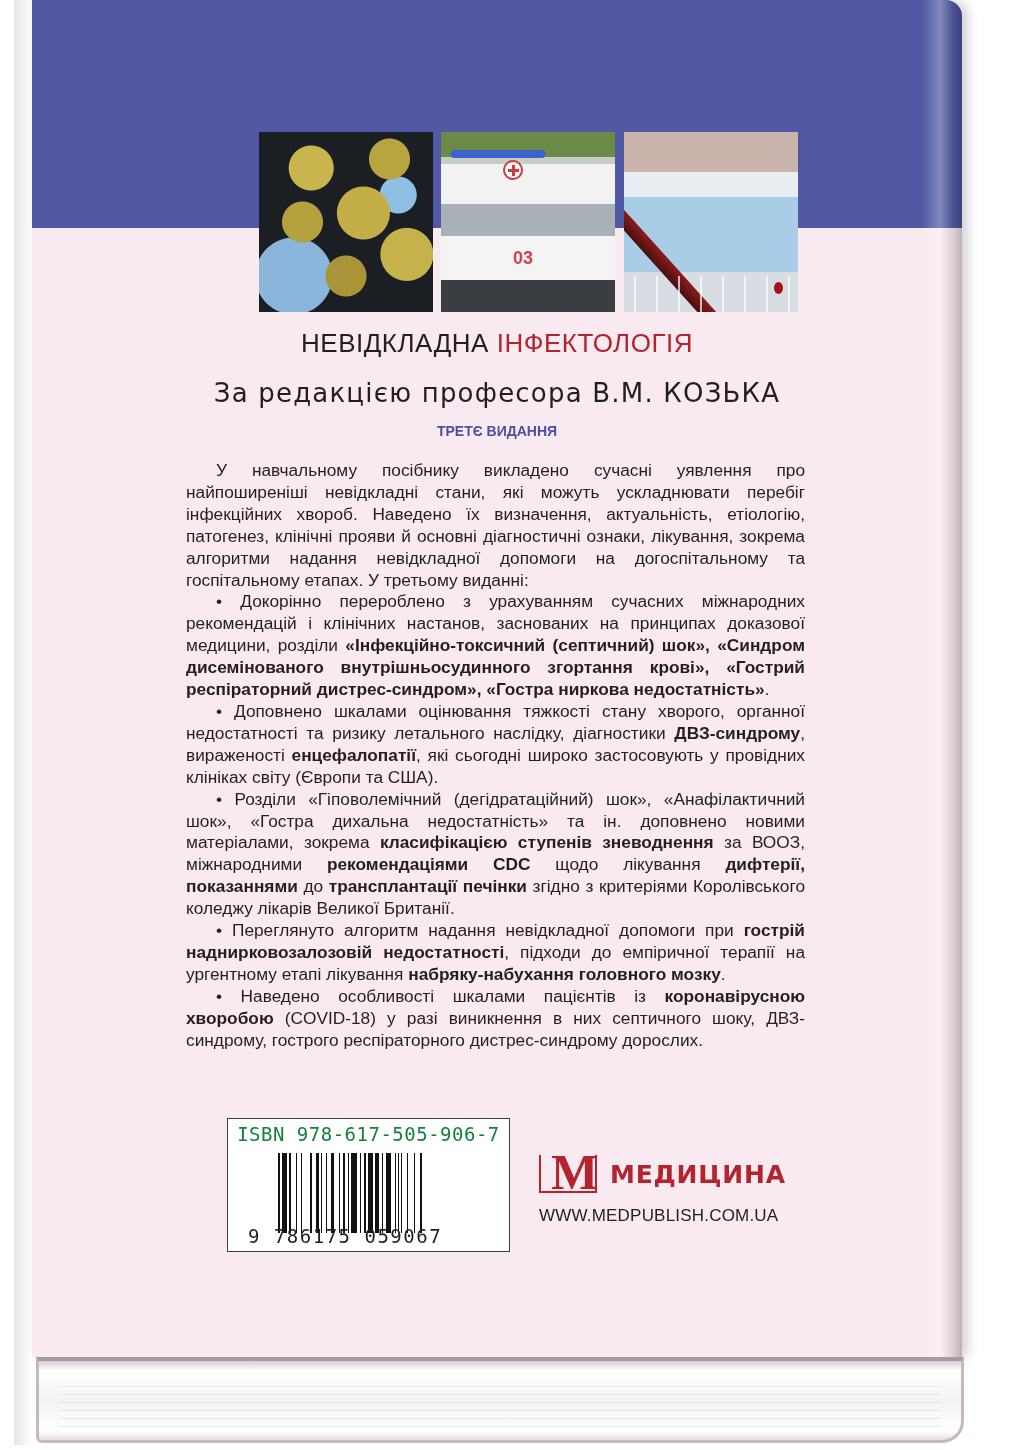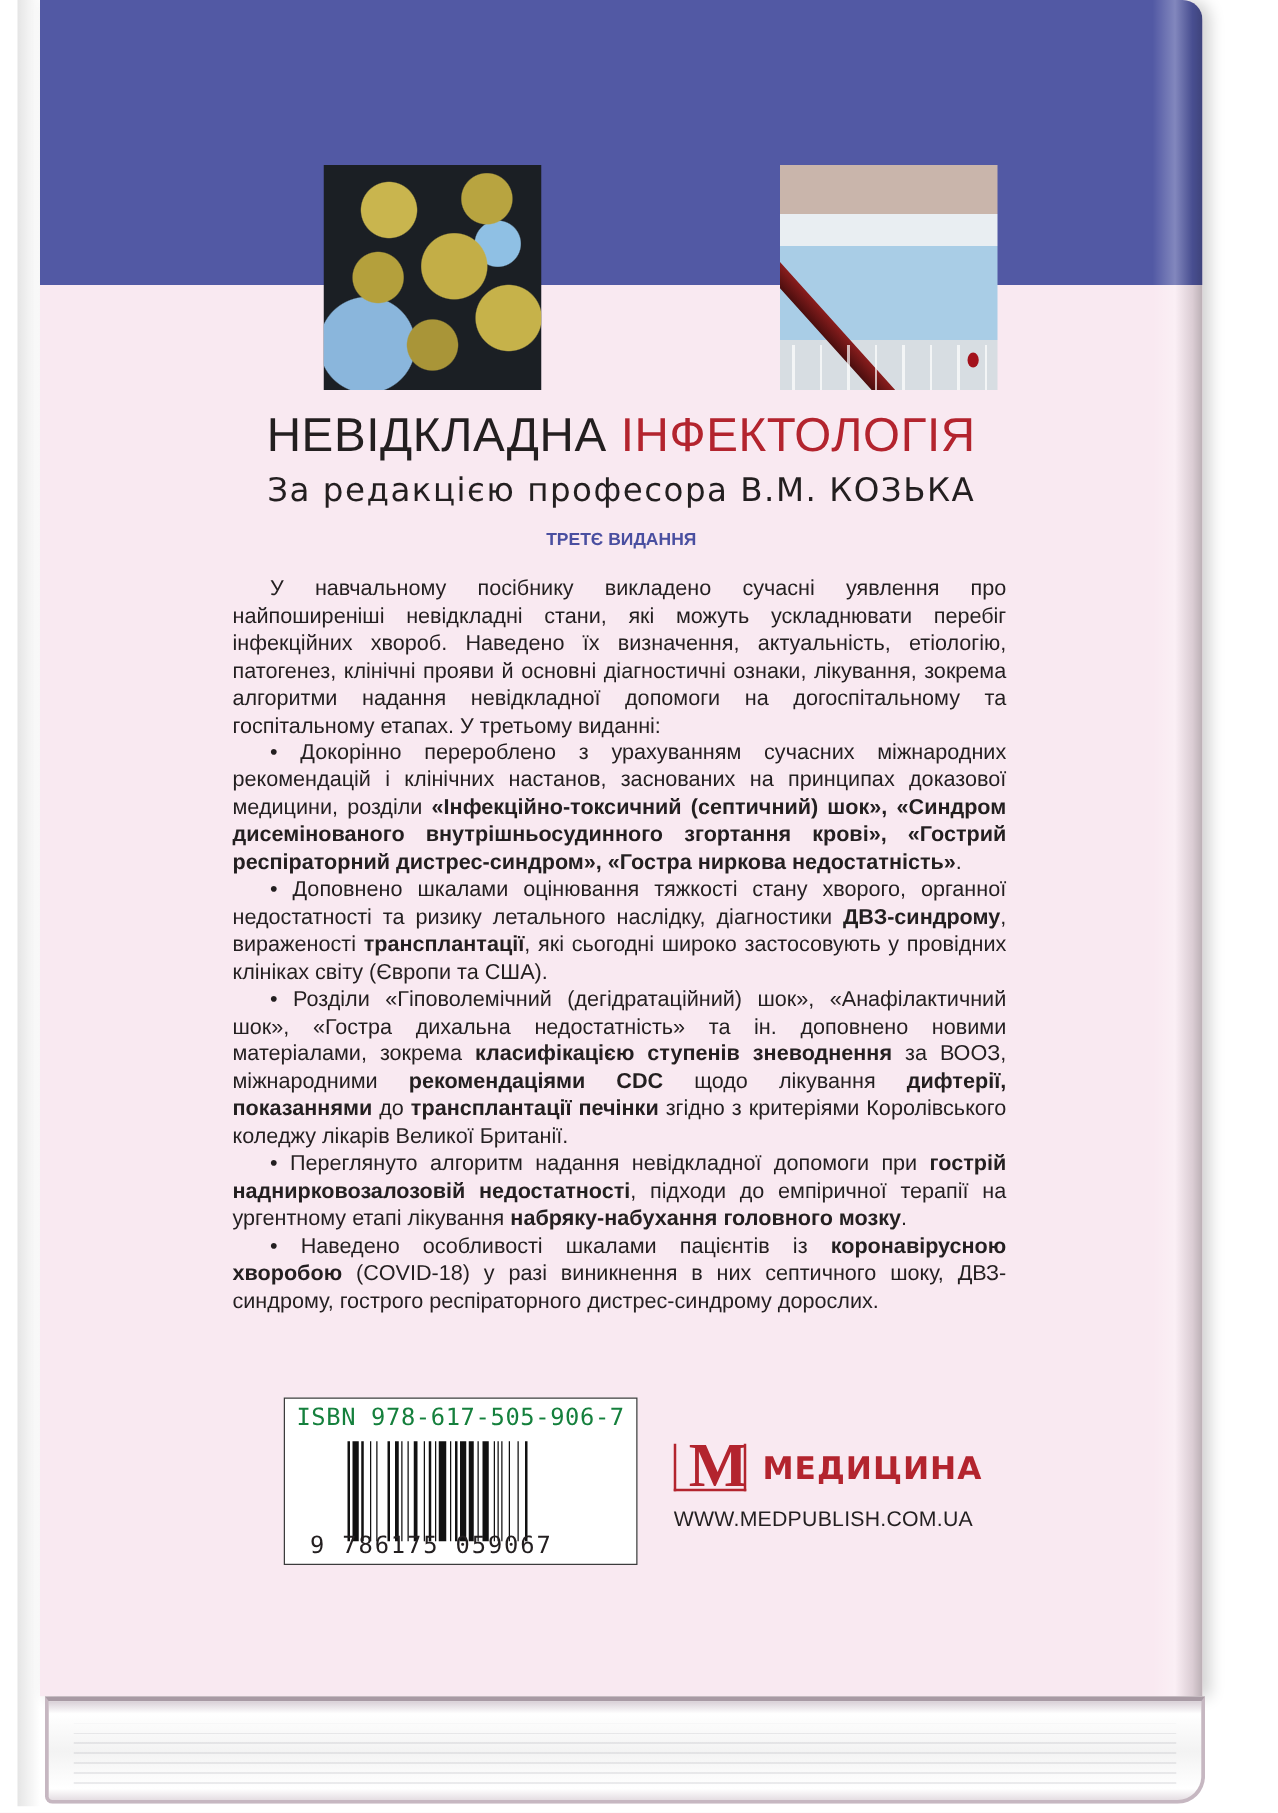--- a/index.html
+++ b/index.html
@@ -57,21 +57,21 @@
   .ambulance-cross::before { left: 7px; top: 3px; width: 3px; height: 11px; }
   .ambulance-cross::after { left: 3px; top: 7px; width: 11px; height: 3px; }
   .ambulance-lights { position: absolute; left: 10px; top: 28px; width: 94px; height: 8px; background: #3c63c9; border-radius: 3px; top: 18px; }
   .ambulance-number { position: absolute; left: 72px; top: 116px; color: #d2424a; font-size: 18px; font-weight: bold; font-family: "Liberation Sans", sans-serif; }
   .pipette { position: absolute; left: -10px; top: 70px; width: 230px; height: 14px; background: linear-gradient(180deg, #8a1d1d, #4a0e0e); transform: rotate(48deg); transform-origin: left center; border-radius: 7px; }
   .blood-drop { position: absolute; left: 150px; top: 150px; width: 9px; height: 12px; border-radius: 50% 50% 50% 50%; background: #a3121c; }
   .tubes { position: absolute; left: 0; bottom: 0; width: 100%; height: 36px;
     background: repeating-linear-gradient(90deg, transparent 0 10px, rgba(255,255,255,0.7) 10px 12px, transparent 12px 22px); }
 
   .title-line { position: absolute; left: 32px; width: 930px; text-align: center; }
-  .title { top: 328px; font-size: 38px; letter-spacing: 0.5px; color: #231f20; font-weight: normal; }
+  .title { top: 328px; font-size: 26px; letter-spacing: 0.5px; color: #231f20; font-weight: normal; }
   .title .accent { color: #b3242e; }
   .subtitle { top: 378px; font-size: 26px; color: #231f20; letter-spacing: 1.2px; font-family: "DejaVu Sans", sans-serif; }
   .subtitle b { font-weight: normal; }
   .edition { top: 423px; font-size: 14px; font-weight: bold; color: #4a4fa0; font-family: Liberation Sans, sans-serif; }
 
   .body-text {
     position: absolute; left: 186px; top: 460px; width: 619px;
     font-family: "Liberation Sans", sans-serif; font-size: 17.3px; line-height: 21.9px;
     color: #231f20; text-align: justify;
   }
@@ -95,20 +95,25 @@
 </style>
 </head>
 <body>
 
 <div class="book-shadow"></div>
 
 <div class="cover">
   <div class="cover-band"></div>
 
   <div class="photo photo-1"></div>
+  <div class="photo photo-2">
+    <div class="ambulance-lights"></div>
+    <div class="ambulance-cross"></div>
+    <div class="ambulance-number">03</div>
+  </div>
   <div class="photo photo-3">
     <div class="pipette"></div>
     <div class="blood-drop"></div>
     <div class="tubes"></div>
   </div>
 
   <div class="cover-spine-highlight"></div>
 </div>
 
 <div class="pages">
@@ -121,21 +126,21 @@
 </div>
 <div class="title-line subtitle">
   <span>За редакцією професора</span>
   <b>В.М. КОЗЬКА</b>
 </div>
 <div class="title-line edition">ТРЕТЄ ВИДАННЯ</div>
 
 <div class="body-text">
   <p>У навчальному посібнику викладено сучасні уявлення про найпоширеніші невідкладні стани, які можуть ускладнювати перебіг інфекційних хвороб. Наведено їх визначення, актуальність, етіологію, патогенез, клінічні прояви й основні діагностичні ознаки, лікування, зокрема алгоритми надання невідкладної допомоги на догоспітальному та госпітальному етапах. У третьому виданні:</p>
   <p><span>• Докорінно перероблено з урахуванням сучасних міжнародних рекомендацій і клінічних настанов, заснованих на принципах доказової медицини, розділи </span><b>«Інфекційно-токсичний (септичний) шок», «Синдром дисемінованого внутрішньосудинного згортання крові», «Гострий респіраторний дистрес-синдром», «Гостра ниркова недостатність»</b><span>.</span></p>
-  <p><span>• Доповнено шкалами оцінювання тяжкості стану хворого, органної недостатності та ризику летального наслідку, діагностики </span><b>ДВЗ-синдрому</b><span>, вираженості </span><b>трансплантації</b><span>, які сьогодні широко застосовують у провідних клініках світу (Європи та США).</span></p>
+  <p><span>• Доповнено шкалами оцінювання тяжкості стану хворого, органної недостатності та ризику летального наслідку, діагностики </span><b>ДВЗ-синдрому</b><span>, вираженості </span><b>енцефалопатії</b><span>, які сьогодні широко застосовують у провідних клініках світу (Європи та США).</span></p>
   <p><span>• Розділи «Гіповолемічний (дегідратаційний) шок», «Анафілактичний шок», «Гостра дихальна недостатність» та ін. доповнено новими матеріалами, зокрема </span><b>класифікацією ступенів зневоднення</b><span> за ВООЗ, міжнародними </span><b>рекомендаціями CDC</b><span> щодо лікування </span><b>дифтерії, показаннями</b><span> до </span><b>трансплантації печінки</b><span> згідно з критеріями Королівського коледжу лікарів Великої Британії.</span></p>
   <p><span>• Переглянуто алгоритм надання невідкладної допомоги при </span><b>гострій наднирковозалозовій недостатності</b><span>, підходи до емпіричної терапії на ургентному етапі лікування </span><b>набряку-набухання головного мозку</b><span>.</span></p>
   <p><span>• Наведено особливості шкалами пацієнтів із </span><b>коронавірусною хворобою</b><span> (COVID-18) у разі виникнення в них септичного шоку, ДВЗ-синдрому, гострого респіраторного дистрес-синдрому дорослих.</span></p>
 </div>
 
 <div class="isbn-box">
   <div class="isbn-top">ISBN 978-617-505-906-7</div>
   <div class="barcode">
     <span style="width:2px;margin-right:2px"></span>
       <span style="width:5px;margin-right:2px"></span>

